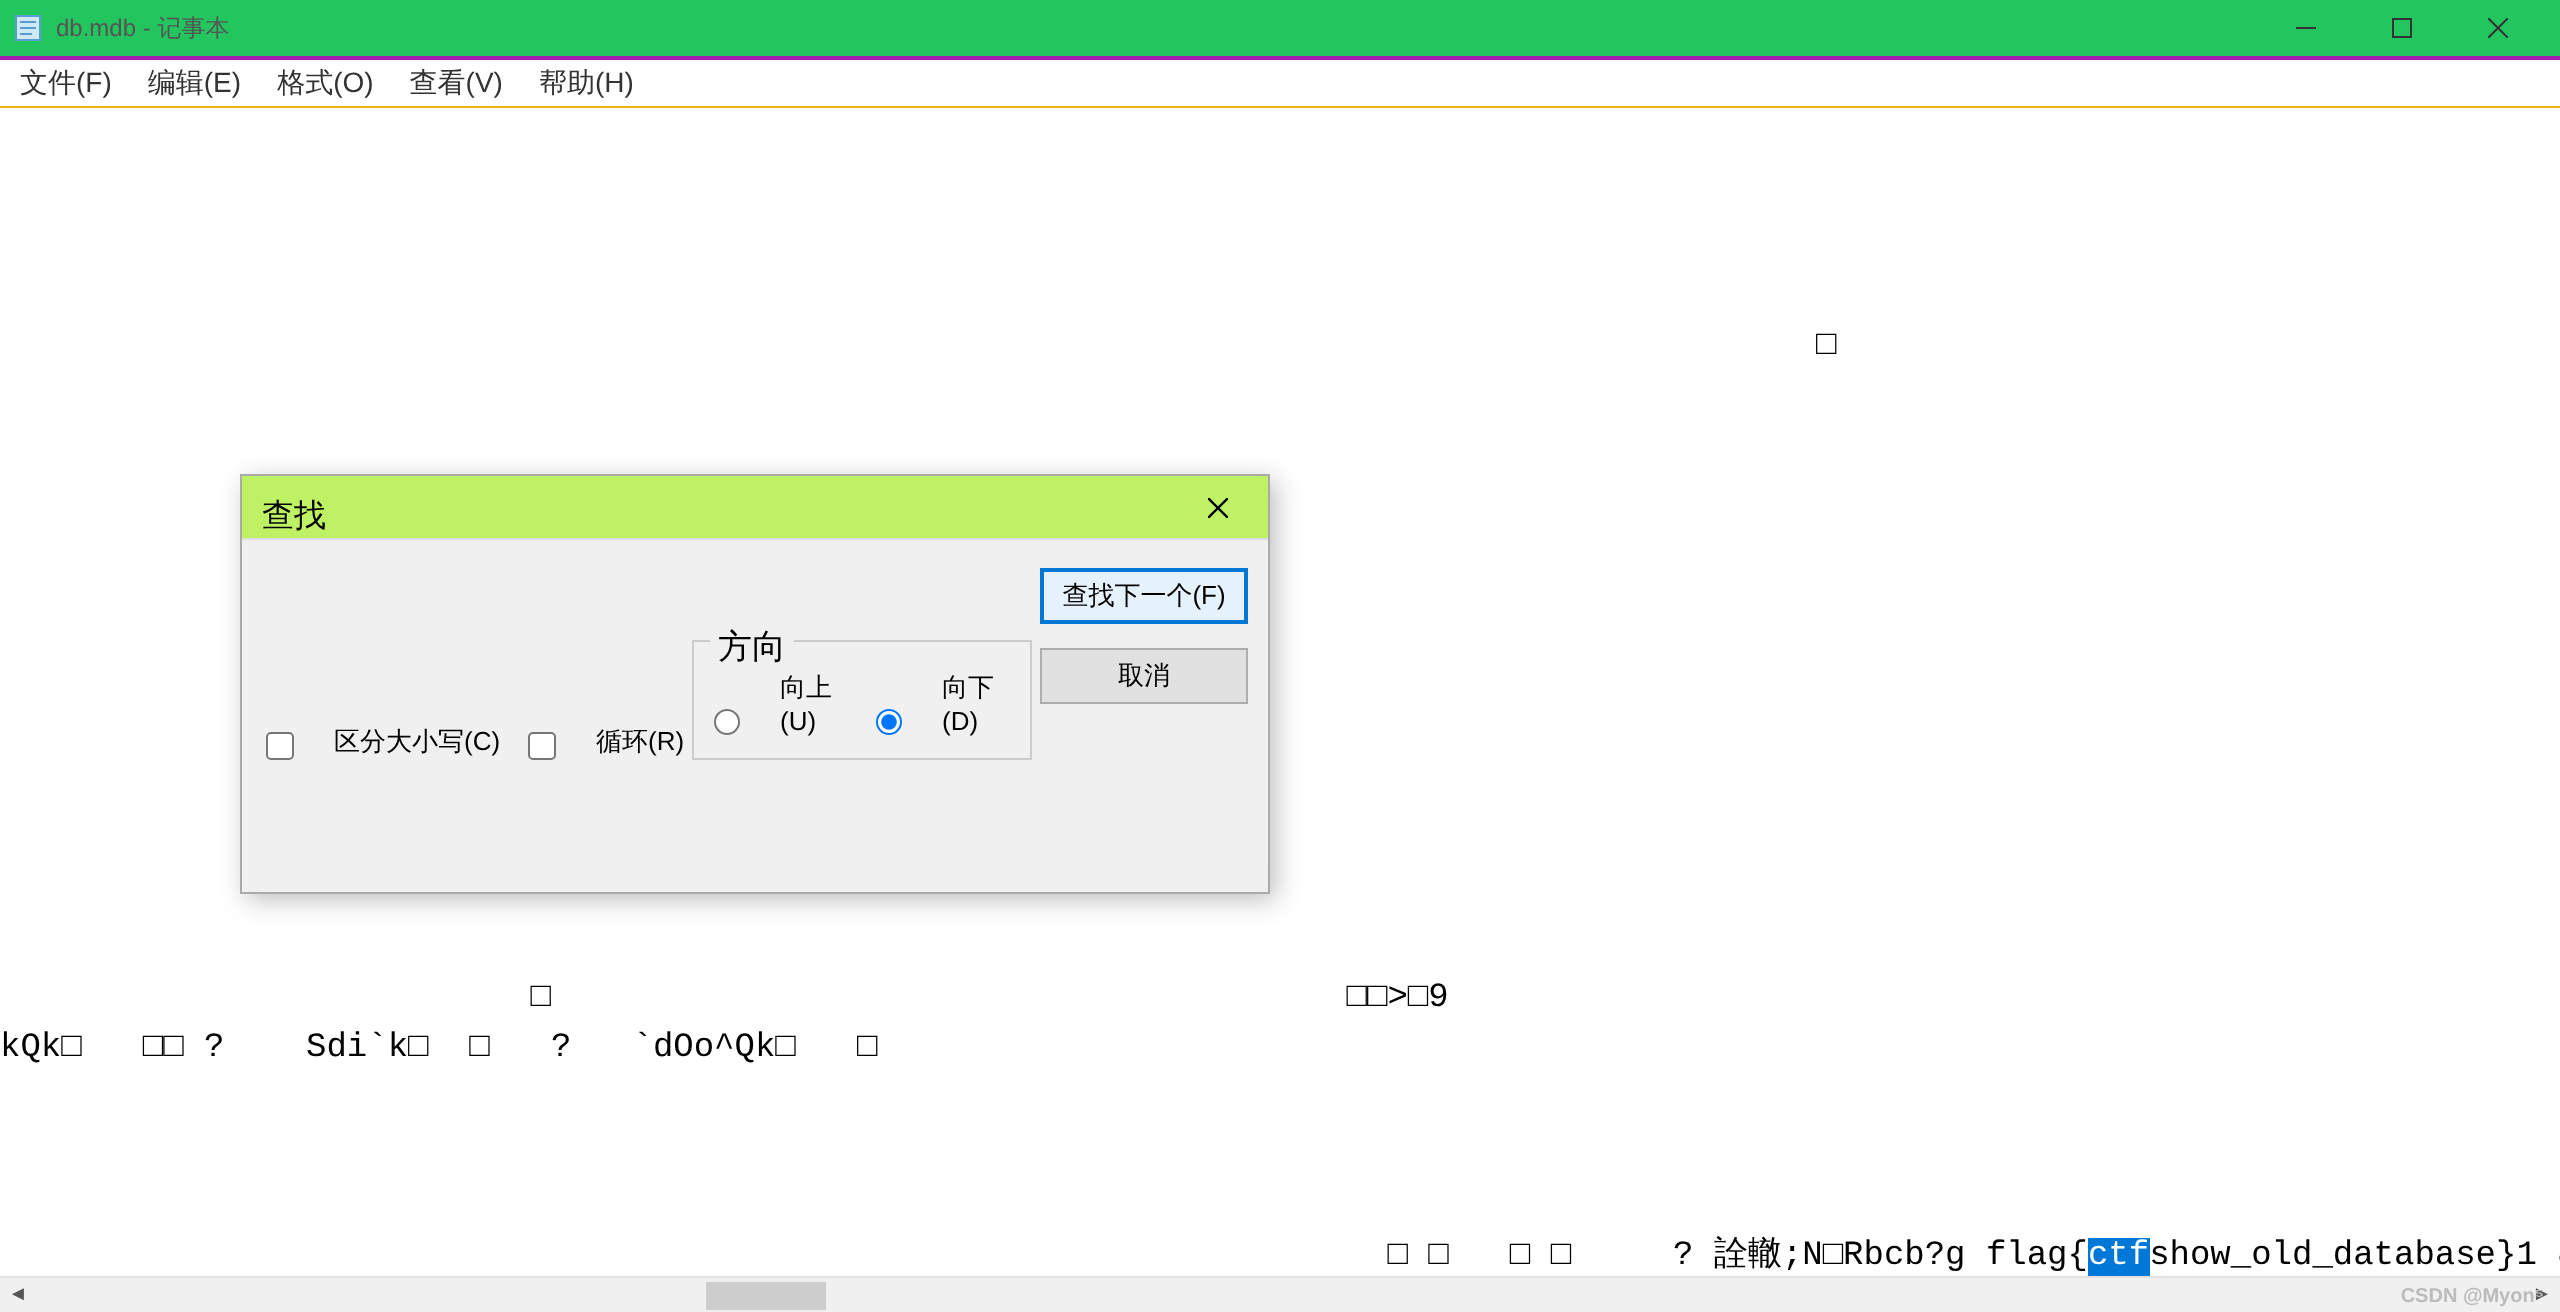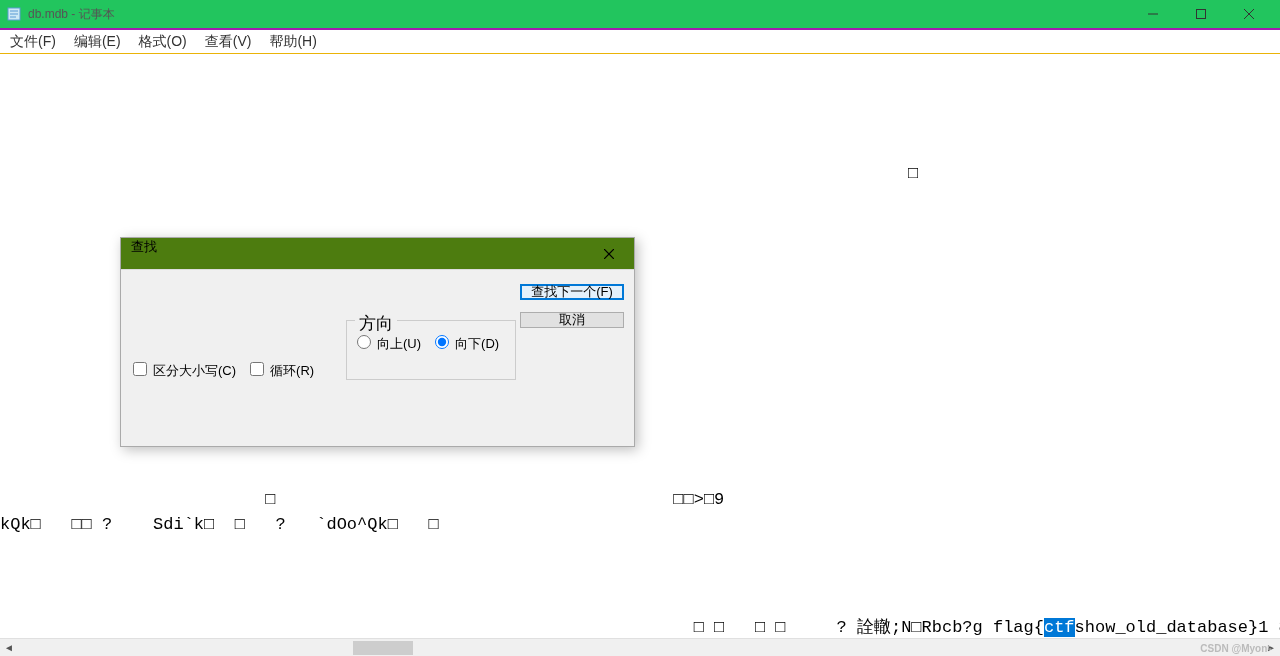--- a/index.html
+++ b/index.html
@@ -93,24 +93,24 @@
 .dialog {
   position: absolute;
   left: 120px; top: 237px;
   width: 515px; height: 210px;
   background: #f0f0f0;
   border: 1px solid #aaa;
   box-shadow: 3px 3px 12px rgba(0,0,0,0.25);
 }
 .dlg-title {
   height: 32px;
-  background: #4d7c0f;
-  display: flex; align-items: flex-start;
+  background: #bef264;
+  display: flex; align-items: flex-end;
   padding: 0 10px;
-  font-size: 13px;
+  font-size: 16px;
   border-bottom: 1px solid #ddd;
 }
 .dlg-close {
   margin-left: auto;
   width: 30px; height: 100%;
   display: flex; align-items: center; justify-content: center;
   font-size: 14px;
 }
 .dlg-body {
   position: relative;
@@ -127,21 +127,21 @@
   border: 1px solid #7a7a7a;
   background: #fff;
   padding: 0 6px;
   font-size: 13px;
 }
 .btn-col {
   position: absolute; right: 10px; top: 14px;
   display: flex; flex-direction: column; gap: 12px;
 }
 .btn {
-  width: 104px; height: 16px;
+  width: 104px; height: 28px;
   background: #e1e1e1;
   border: 1px solid #adadad;
   font-size: 13px;
   display: flex; align-items: center; justify-content: center;
 }
 .btn.primary {
   border: 2px solid #0078d7;
   background: #e5f1fb;
 }
 .group {
@@ -156,21 +156,21 @@
   background: #f0f0f0;
   padding: 0 4px;
   font-size: 17px;
 }
 .radios { display: flex; gap: 14px; align-items: center; font-size: 13px; }
 .checks {
   position: absolute; left: 12px; top: 92px;
   display: flex; flex-direction: row; gap: 14px;
   font-size: 13px;
 }
-.checks label, .radios label { display: flex; align-items: flex-start; gap: 6px; }
+.checks label, .radios label { display: flex; align-items: flex-end; gap: 20px; }
 input[type=radio], input[type=checkbox] { width: 14px; height: 14px; }
 </style>
 </head>
 <body>
 
 <div class="titlebar">
   <span class="icon">
     <svg width="14" height="14" viewBox="0 0 14 14">
         <rect x="1" y="1" width="12" height="12" fill="#cde8f6" stroke="#5a9bd4"></rect>
         <line x1="3" y1="4" x2="11" y2="4" stroke="#5a9bd4"></line>

